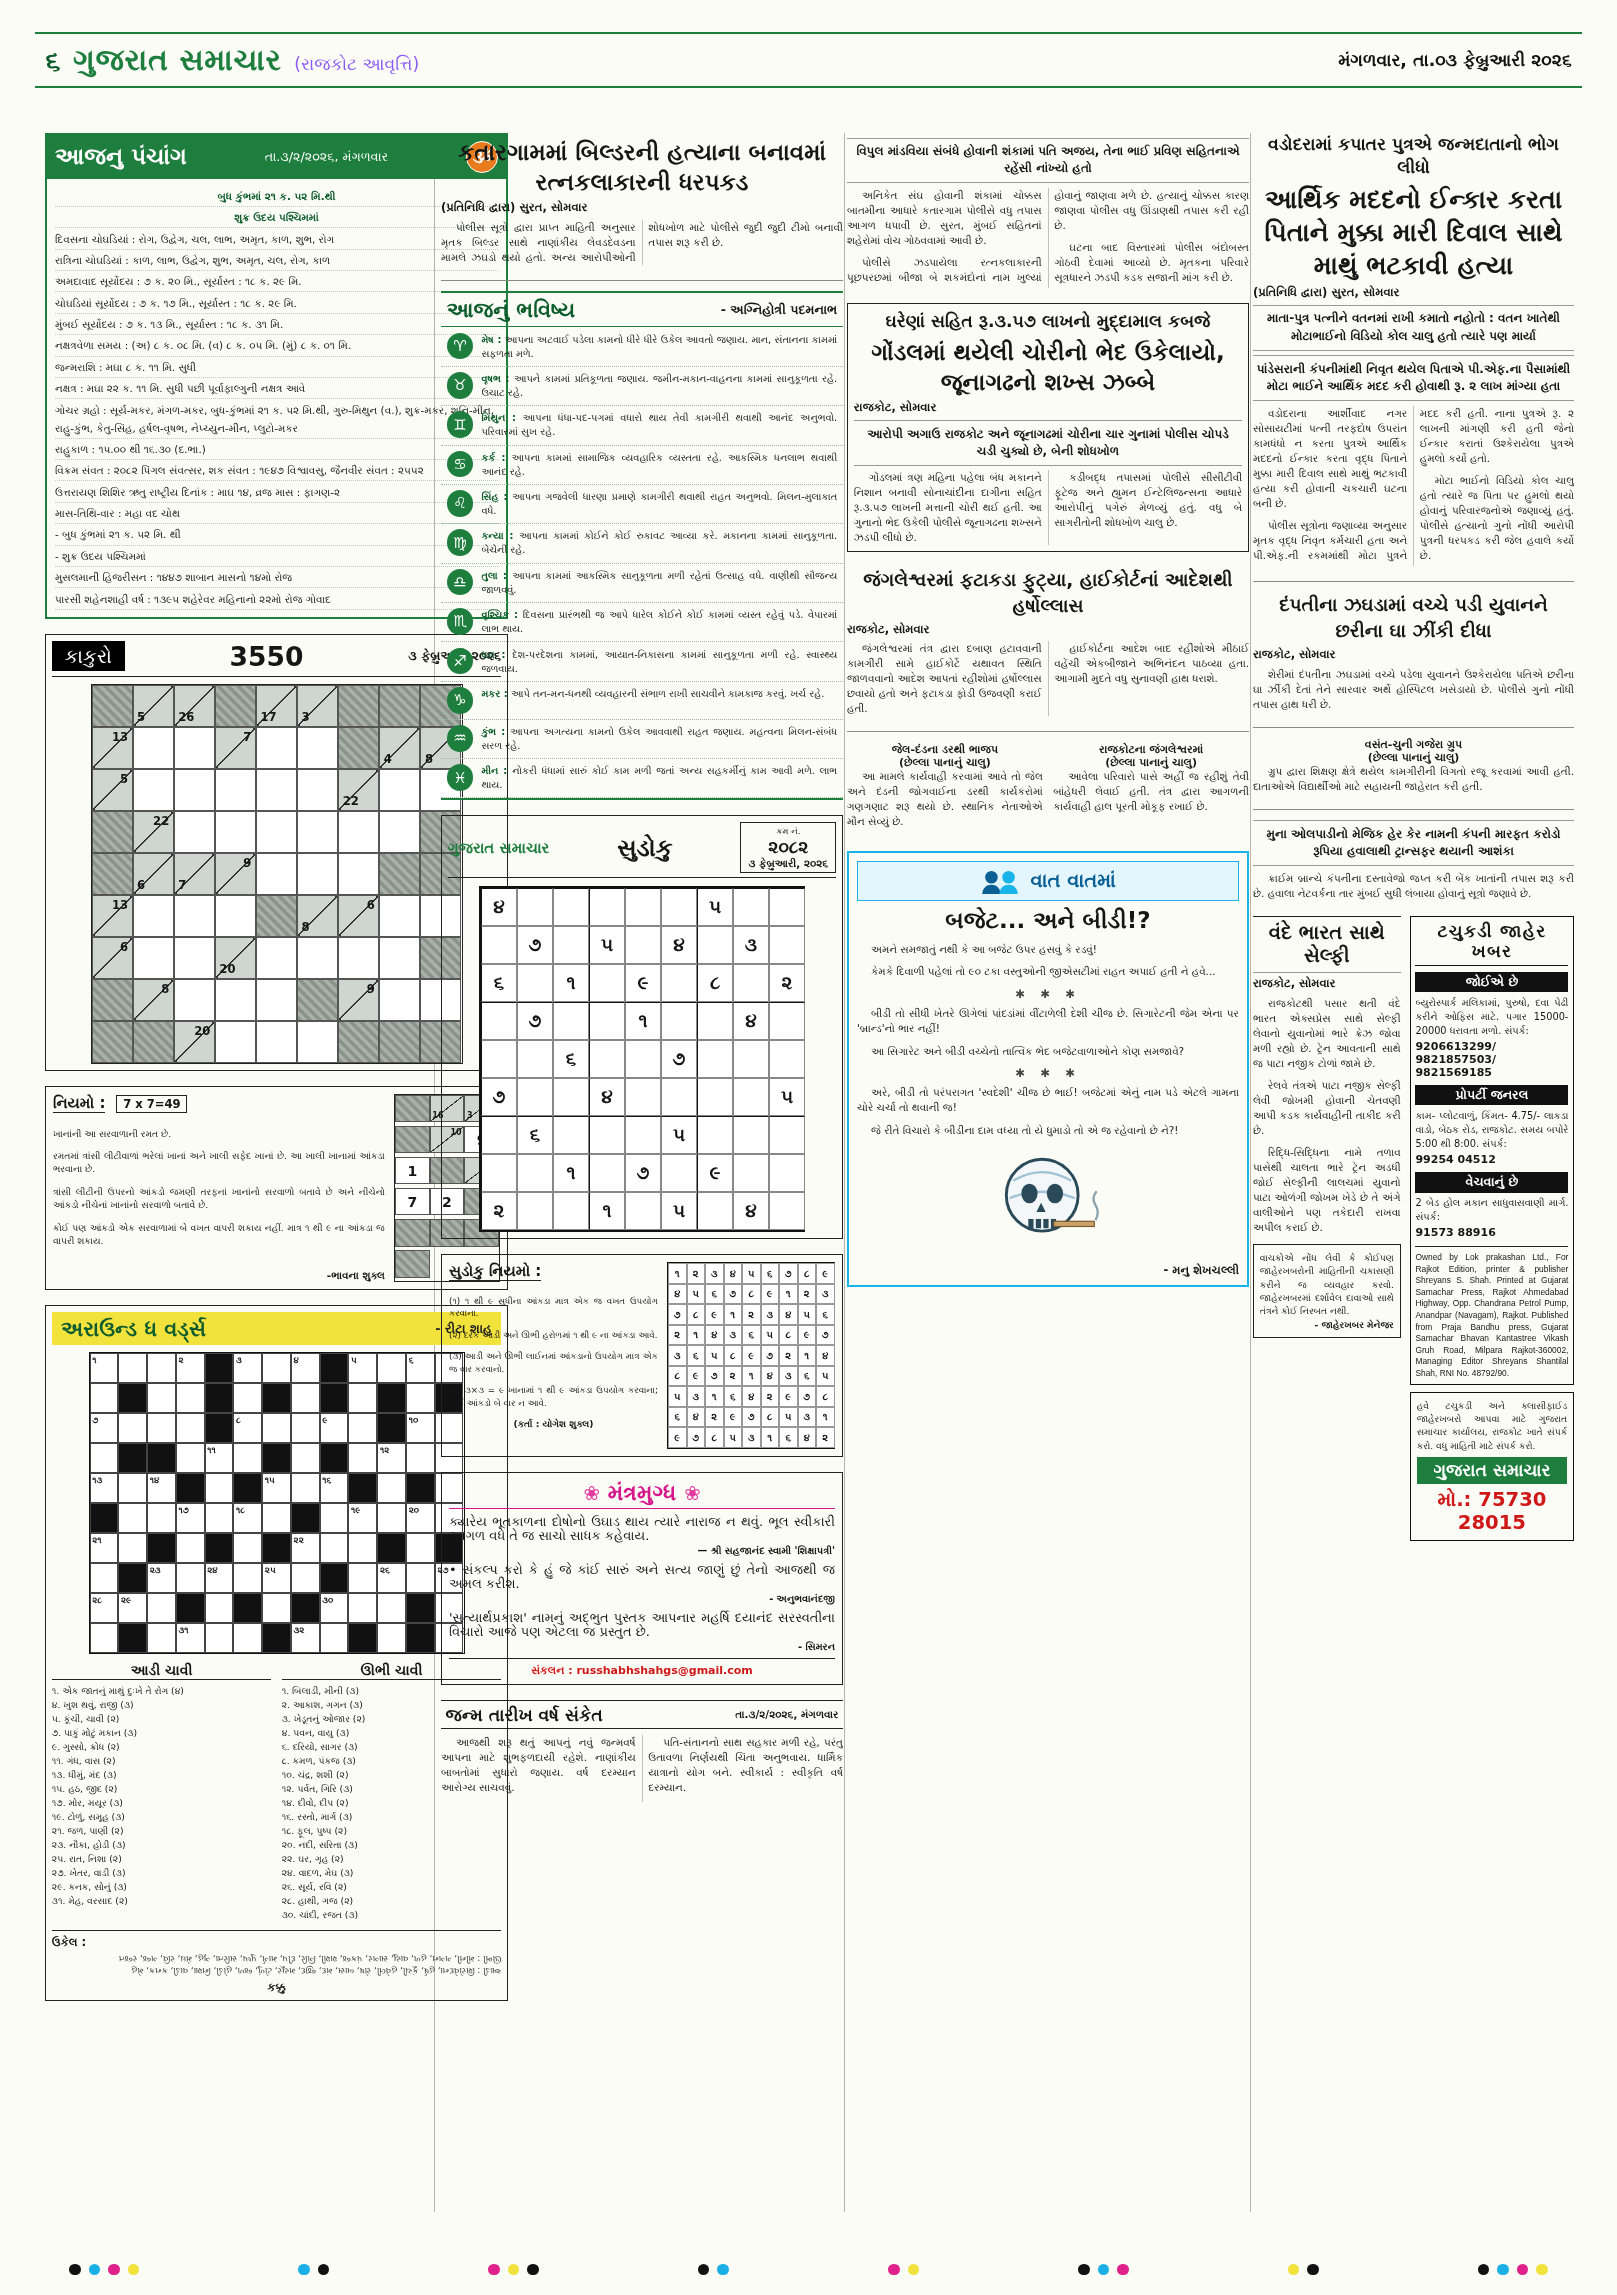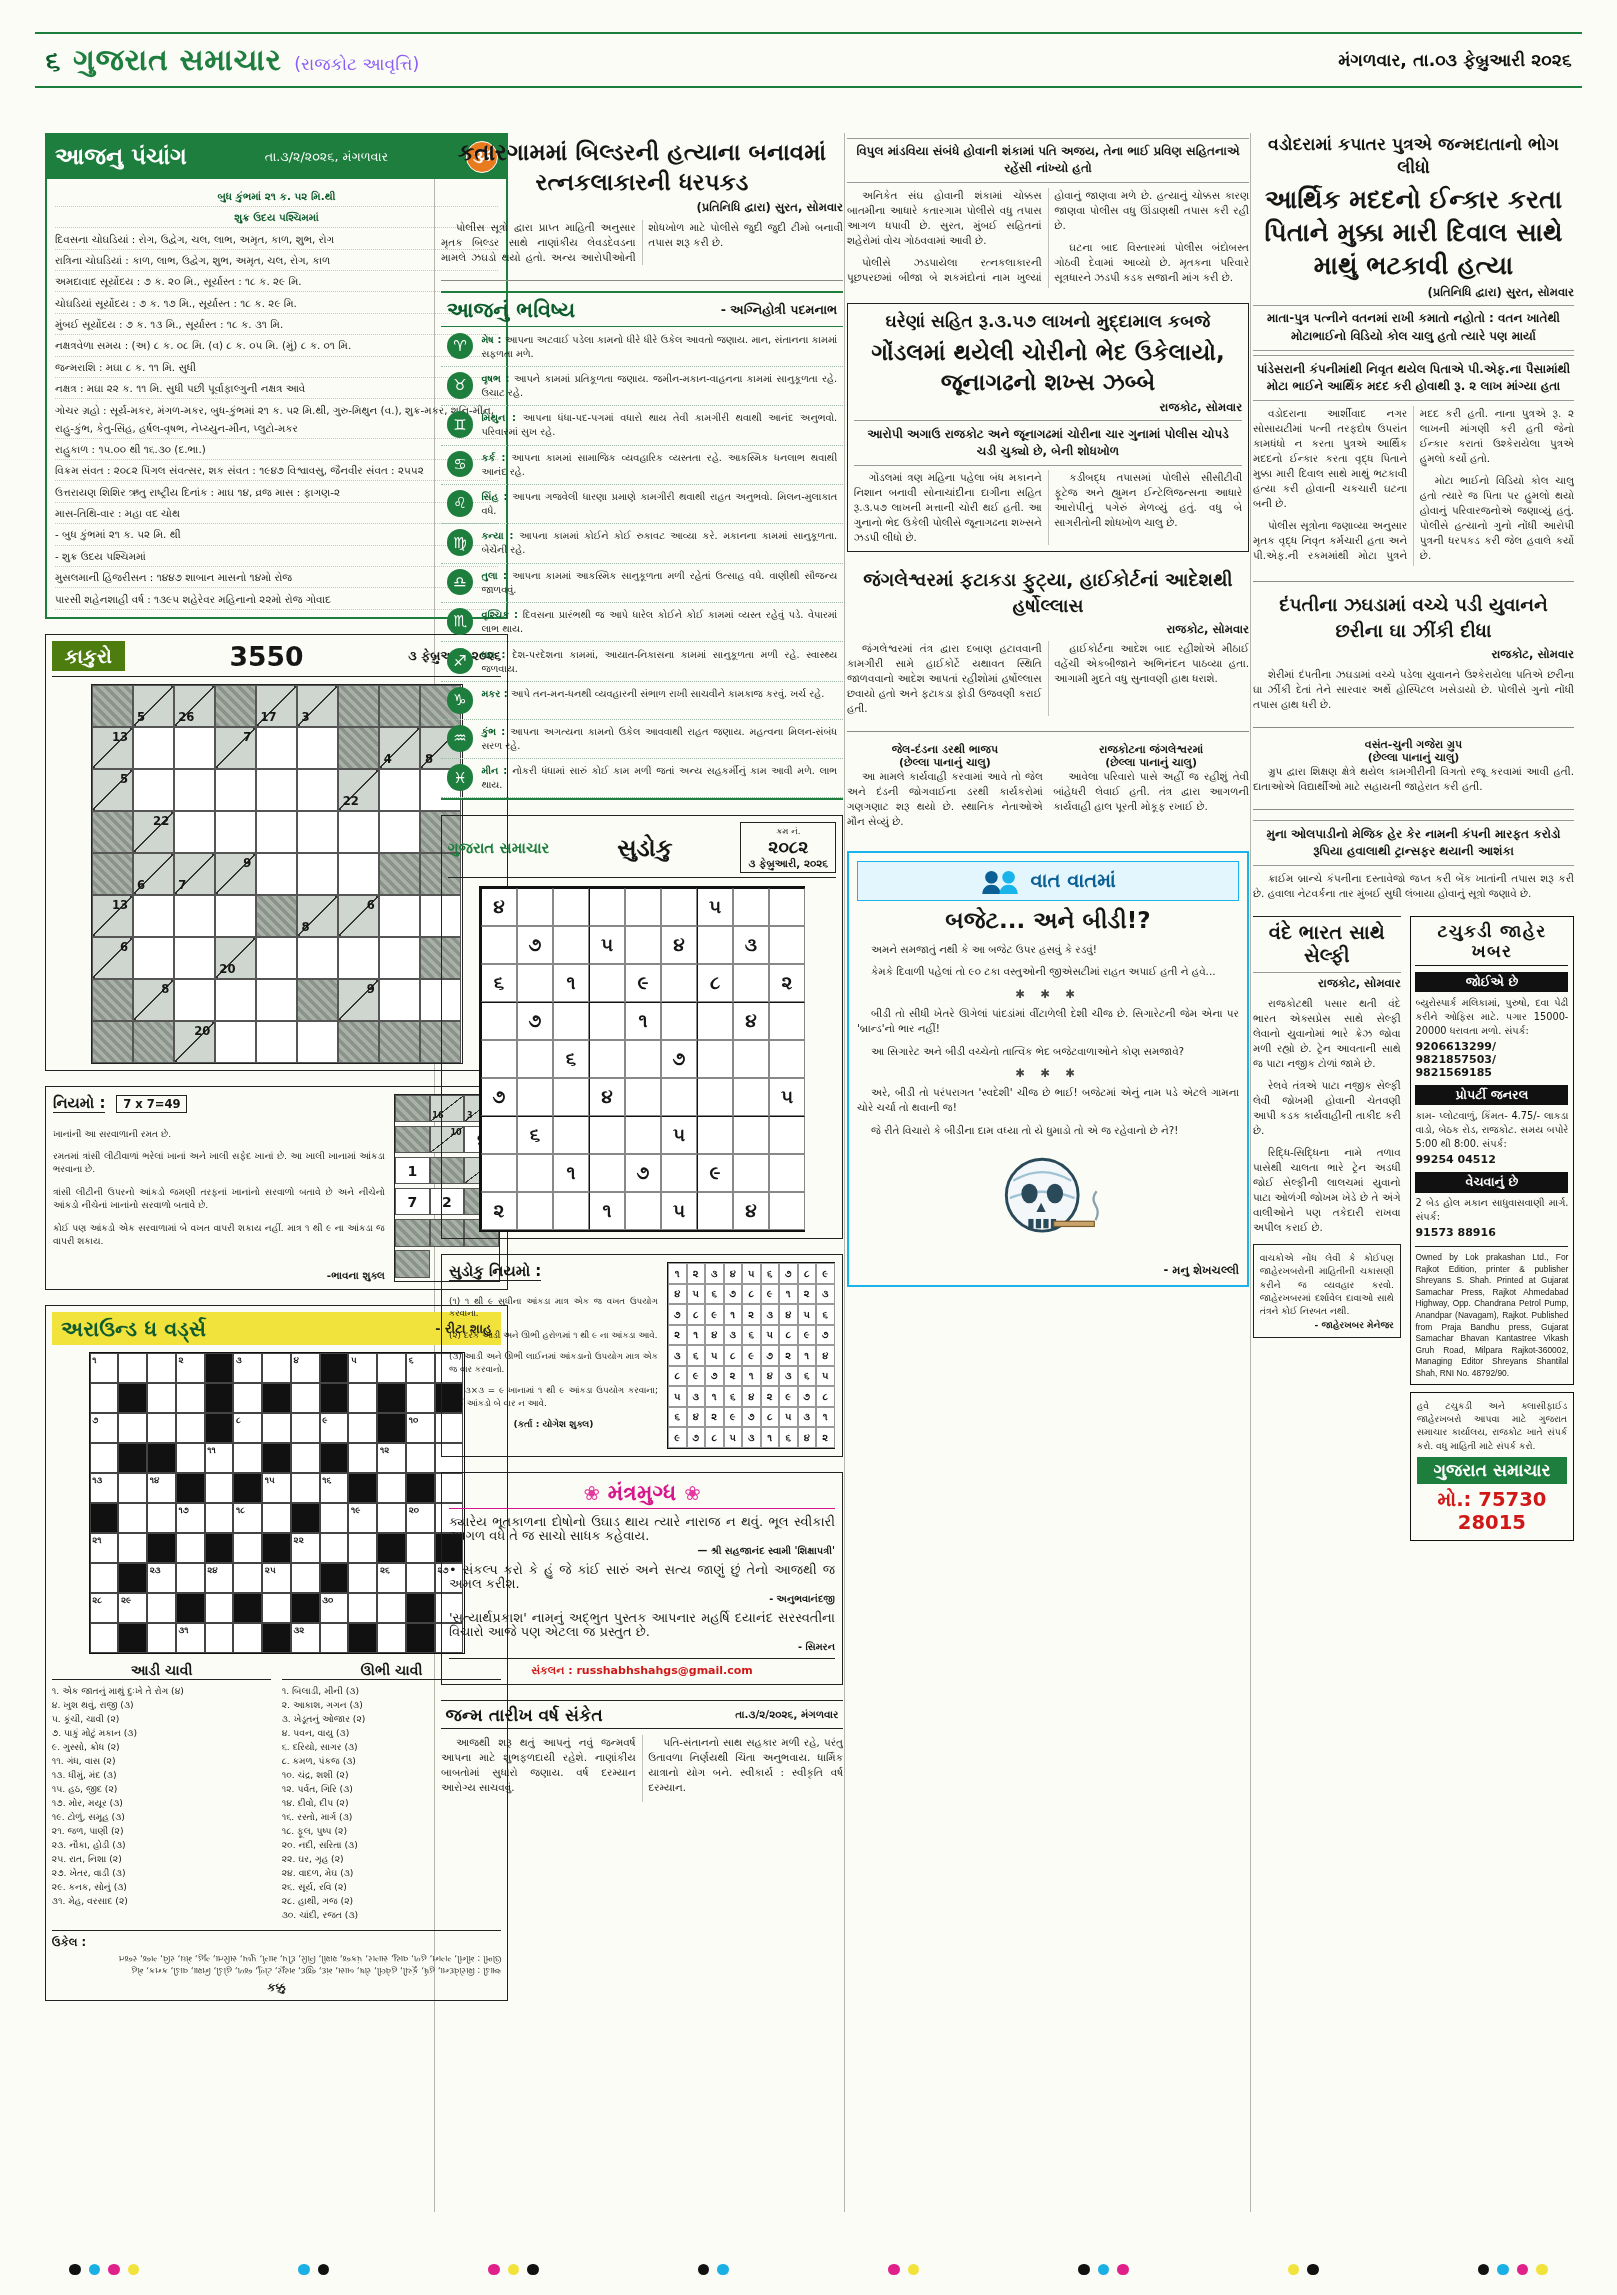--- a/index.html
+++ b/index.html
@@ -29,21 +29,21 @@
   .pan-title{font-size:23px;font-weight:bold;}
   .pan-date{font-size:12.7px;}
   .pan-body{padding:7px 8px;}
   .pan-line{font-size:10.4px;line-height:18px;border-bottom:0.6px dotted #b9cdbf;padding:1.2px 0;}
   .pan-line:first-child,.pan-line:nth-child(2){font-weight:bold;text-align:center;color:#0d5c2b;}
   .ganesh{width:30px;height:30px;border-radius:50%;background:#e87b1e;color:#fff;display:flex;align-items:center;justify-content:center;
           font-size:17.3px;font-weight:bold;border:1.7px solid #fff;}
   
   .kakuro-box{border:1.7px solid #222;padding:5.8px;}
   .kk-head{display:flex;align-items:center;gap:10.4px;border-bottom:1.7px solid #222;padding-bottom:4.6px;margin-bottom:7px;}
-  .kk-label{background:#4d7c0f;color:#fff;font-size:19.6px;font-weight:bold;padding:3.5px 12.7px;}
+  .kk-label{background:#000000;color:#fff;font-size:19.6px;font-weight:normal;padding:3.5px 12.7px;}
   .kk-num{font-size:26.6px;font-weight:bold;flex:1;text-align:center;}
   .kk-date{font-size:12.7px;font-weight:bold;}
   .kgrid{display:grid;width:370px;margin:0 auto;border:1.7px solid #222;}
   .kcell{height:40px;border:0.6px solid #555;position:relative;background:#fff;}
   .kgrid-sm .kcell{height:25.4px;}
   .kblock{background:#9aa39a;background-image:repeating-linear-gradient(45deg,#8b948b 0 3.5px,#a8b0a8 3.5px 7px);}
   .kclue{background:#cfd6cf;}
   .kclue::before{content:"";position:absolute;inset:0;background:linear-gradient(to bottom right,transparent 48.7%,#333 48.7%,#333 51.3%,transparent 51.3%);}
   .kd{position:absolute;left:3.5px;bottom:2.3px;font-size:11.6px;font-weight:bold;}
   .kr{position:absolute;right:3.5px;top:2.3px;font-size:11.6px;font-weight:bold;}
@@ -71,21 +71,21 @@
   .clue-item{font-size:9.2px;line-height:14px;}
   .ukel{border-top:1.7px double #222;margin-top:8px;padding-top:4.6px;}
   .ukel-label{font-weight:bold;font-size:11.6px;}
   .flip{transform:rotate(180deg);font-size:8.7px;line-height:12px;color:#333;margin-top:3.5px;}
   .tag-kakku{text-align:center;font-weight:bold;font-size:11.6px;margin-top:3.5px;}
   
   .a-kicker{font-size:17.3px;font-weight:bold;text-align:center;line-height:23px;}
   .a-head-xl{font-size:25.4px;font-weight:bold;text-align:center;line-height:33px;margin:3.5px 0;}
   .a-head-l{font-size:23px;font-weight:bold;text-align:center;line-height:30px;margin:3.5px 0;}
   .a-head-m{font-size:18.5px;font-weight:bold;text-align:center;line-height:25.4px;margin:2.3px 0;}
-  .byline{font-size:11.6px;font-weight:bold;text-align:right;margin:3.5px 0 5.8px;}
+  .byline{font-size:11.6px;font-weight:bold;text-align:left;margin:3.5px 0 5.8px;}
   .boldsub{font-size:12px;font-weight:bold;text-align:center;line-height:17.3px;border-top:1.2px solid #999;border-bottom:1.2px solid #999;padding:4.6px 2.3px;margin:4.6px 0;}
   .body2{column-count:2;column-gap:12.7px;column-rule:0.6px solid #c2c2ba;}
   .body2 p,.body1 p{font-size:10.4px;line-height:15px;text-align:justify;margin:0 0 7px;text-indent:15px;}
   .contnote{font-size:11px;font-weight:bold;text-align:center;}
   .minirow{display:flex;gap:10.4px;}
   .minirow>div{flex:1;}
   
   .bhav{border-top:2.3px double #1e7e3e;border-bottom:2.3px double #1e7e3e;}
   .bhav-head{display:flex;justify-content:space-between;align-items:center;border-bottom:1.7px solid #1e7e3e;padding:4.6px 5.8px;}
   .bhav-title{font-size:21px;font-weight:bold;color:#0d5c2b;}

